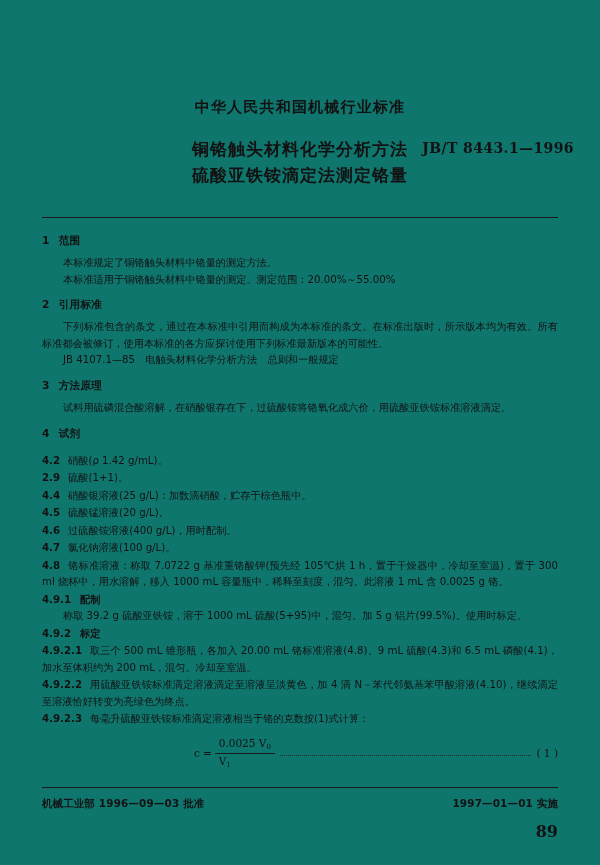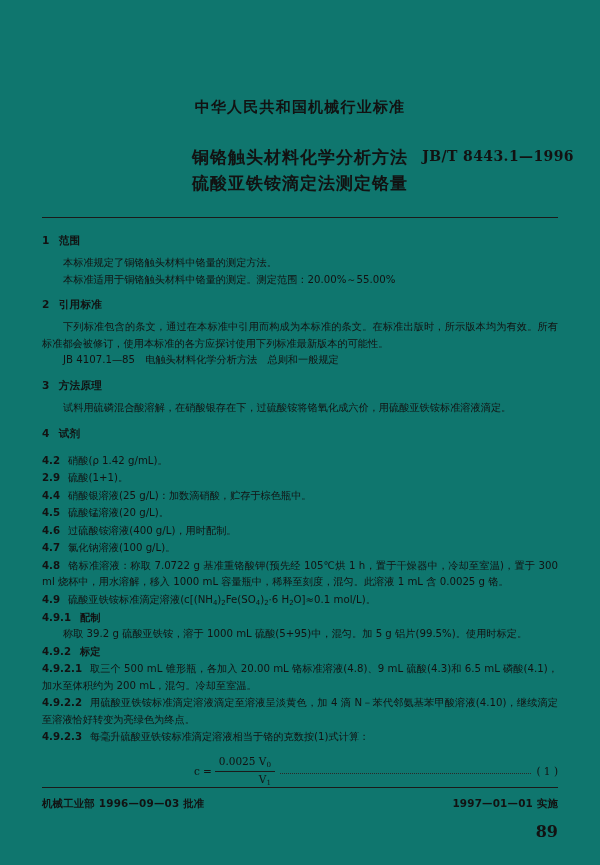--- a/index.html
+++ b/index.html
@@ -31,21 +31,21 @@
     text-align: center;
   }
   .org-line {
     font-size: 15px;
     font-weight: 700;
     letter-spacing: 1.2px;
     line-height: 1.2;
   }
   .title-wrap {
     position: relative;
-    margin-top: 28px;
+    margin-top: 20px;
   }
   .doc-title {
     font-size: 17px;
     font-weight: 700;
     letter-spacing: 1.0px;
     line-height: 1.55;
   }
   .std-no {
     position: absolute;
     right: 26px;
@@ -123,21 +123,21 @@
   .formula {
     display: inline-flex;
     align-items: center;
     white-space: nowrap;
   }
   .formula .lhs { margin-right: 3px; }
   .formula .eq { margin-right: 3px; }
   .frac {
     display: inline-flex;
     flex-direction: column;
-    text-align: right;
+    text-align: left;
     vertical-align: middle;
   }
   .frac .top {
     padding: 0 4px 1px 4px;
     border-bottom: 1px solid #1a1a1a;
     line-height: 1.25;
   }
   .frac .bot {
     padding: 1px 4px 0 4px;
     line-height: 1.25;
@@ -231,23 +231,20 @@
     <p class="sub">
       <span class="lbl">4.6</span><span>过硫酸铵溶液(400 g/L)，用时配制。</span>
     </p>
     <p class="sub">
       <span class="lbl">4.7</span><span>氯化钠溶液(100 g/L)。</span>
     </p>
     <p class="sub">
       <span class="lbl">4.8</span><span>铬标准溶液：称取 7.0722 g 基准重铬酸钾(预先经 105℃烘 1 h，置于干燥器中，冷却至室温)，置于 300 ml 烧杯中，用水溶解，移入 1000 mL 容量瓶中，稀释至刻度，混匀。此溶液 1 mL 含 0.0025 g 铬。</span>
     </p>
 
-    <p class="sub">
-      <span class="lbl">4.9</span><span>硫酸亚铁铵标准滴定溶液(c[(NH<sub>4</sub>)<sub>2</sub>Fe(SO<sub>4</sub>)<sub>2</sub>·6&nbsp;H<sub>2</sub>O]≈0.1&nbsp;mol/L)。</span>
-    </p>
 
     <p class="sub-head">
       <span class="lbl">4.9.1</span><span>配制</span>
     </p>
     <p class="para indent">称取 39.2 g 硫酸亚铁铵，溶于 1000 mL 硫酸(5+95)中，混匀。加 5 g 铝片(99.5%)。使用时标定。</p>
 
     <p class="sub-head">
       <span class="lbl">4.9.2</span><span>标定</span>
     </p>
 

